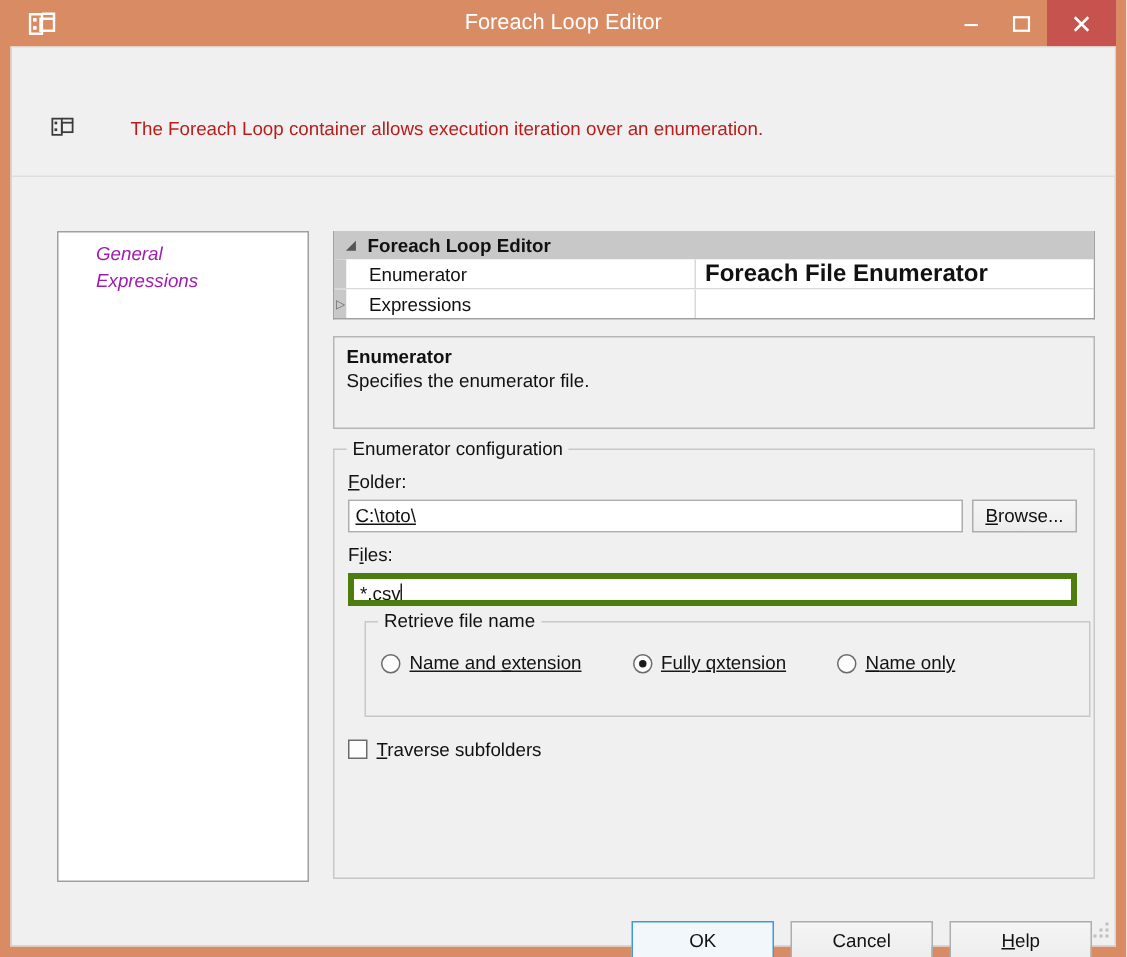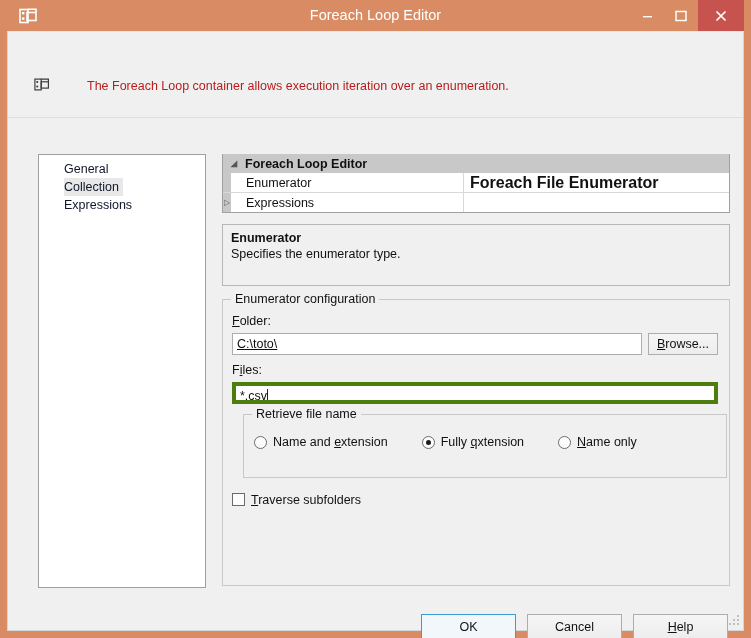--- a/index.html
+++ b/index.html
@@ -114,22 +114,23 @@
     background: #ffffff;
     border: 1px solid #a0a0a0;
     box-sizing: border-box;
     padding-top: 5px;
   }
   .nav-item {
     height: 18px;
     line-height: 18px;
     padding-left: 25px;
     font-size: 12.5px;
-    color: #0f172a;
+    color: #a21caf;
     white-space: nowrap;
+    font-style: italic;
   }
   .nav-item.selected {
     background: #e8e8e8;
     display: inline-block;
     padding-right: 4px;
     margin-left: 25px;
     padding-left: 0;
   }
 
   
@@ -300,20 +301,21 @@
     background: #f2f7fb;
   }
 
   
   .radio-row {
     position: absolute;
     left: 10px;
     top: 20px;
     display: flex;
     align-items: center;
+    text-decoration: underline;
   }
   .radio-opt {
     display: flex;
     align-items: center;
     font-size: 12.5px;
     color: #111;
     white-space: nowrap;
   }
   .radio-mark {
     width: 13px;
@@ -420,21 +422,20 @@
           <rect x="2.6" y="10.2" width="2" height="2" fill="#3a3a3a"></rect>
           <rect x="8" y="6" width="8" height="7" fill="none" stroke="#3a3a3a" stroke-width="1.3"></rect>
           <path d="M8 3 L16 3 L16 6" fill="none" stroke="#3a3a3a" stroke-width="1.3"></path>
         </svg>
       </div>
       <div class="header-text">The Foreach Loop container allows execution iteration over an enumeration.</div>
     </div>
 
     <div class="navpanel">
       <div class="nav-item">General</div>
-      <div class="nav-item"><span class="selected nav-item" style="margin-left:0;display:inline-block;">Collection</span></div>
       <div class="nav-item">Expressions</div>
     </div>
 
     <div class="propgrid">
       <div class="pg-category">
         <span class="pg-cat-tri">◢</span>
         <span>Foreach Loop Editor</span>
       </div>
       <div class="pg-row enum">
         <div class="pg-gutter"></div>
@@ -443,21 +444,21 @@
       </div>
       <div class="pg-row" style="border-bottom:none;">
         <div class="pg-gutter">▷</div>
         <div class="pg-label">Expressions</div>
         <div class="pg-value"></div>
       </div>
     </div>
 
     <div class="descpane">
       <div class="desc-title">Enumerator</div>
-      <div class="desc-body">Specifies the enumerator type.</div>
+      <div class="desc-body">Specifies the enumerator file.</div>
     </div>
 
     <div class="groupbox" id="enum-config">
       <span class="gb-legend">Enumerator configuration</span>
 
       <div class="field-label" style="left:9px; top:14px;"><span class="u">F</span><span>older:</span></div>
 
       <div class="textbox" id="folder-input" style="left:9px; top:33px; width:410px;text-decoration:underline;">C:\toto\</div>
 
       <div class="btn" style="left:425px; top:33px; width:70px; height:22px;">

